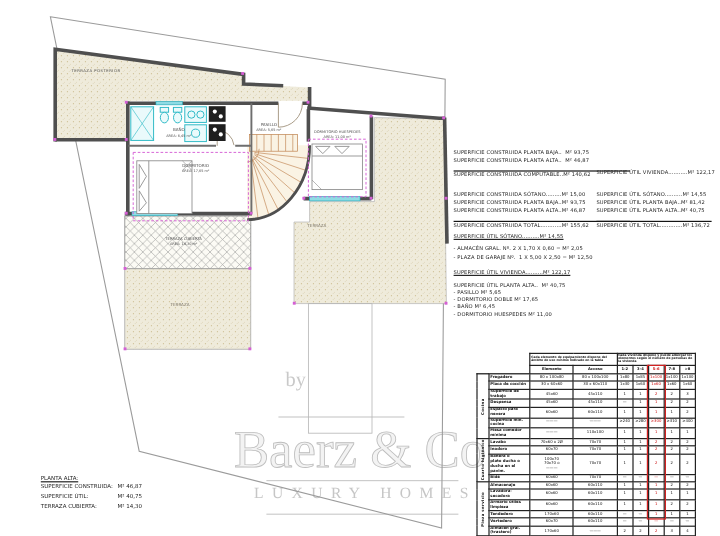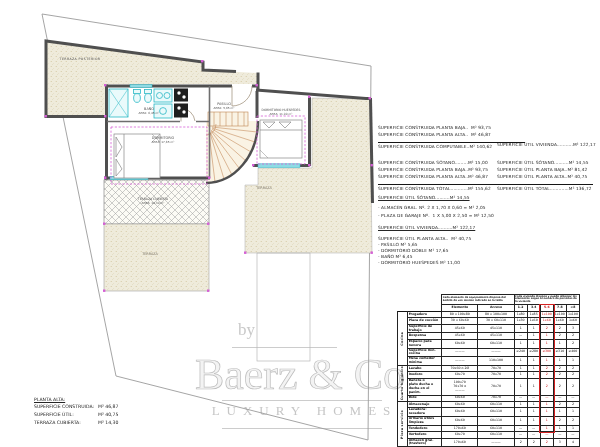--- a/index.html
+++ b/index.html
@@ -1,21 +1,21 @@
 <!DOCTYPE html>
 <html><head>
 <meta charset="utf-8">
 <style>
   html,body{margin:0;padding:0;background:#fff;}
   #canvas{position:relative;width:600px;height:447px;background:#ffffff;overflow:hidden;
           font-family:"DejaVu Sans",sans-serif;}
   svg{position:absolute;left:0;top:0;}
   
   #wm{position:absolute;left:0;top:0;width:600px;height:447px;pointer-events:none;}
-  .wm-by{position:absolute;left:238px;top:320px;font:17px "Liberation Serif",serif;color:#c9c9c9;}
+  .wm-by{position:absolute;left:238px;top:307px;font:17px "Liberation Serif",serif;color:#c9c9c9;}
   .wm-name{position:absolute;left:170px;top:349px;width:260px;text-align:center;
            font:44px "Liberation Serif",serif;color:#f3f3f3;-webkit-text-stroke:0.7px #bdbdbd;}
   .wm-tag{position:absolute;left:170px;top:403px;width:262px;text-align:center;
           font:13px "Liberation Serif",serif;letter-spacing:7px;color:#c6c6c6;text-indent:7px;}
   .wm-rule{position:absolute;height:1px;background:#cccccc;}
   #wmr1{left:232px;top:347px;width:105px;}
   #wmr2{left:222px;top:400px;width:160px;}
   #wmr3{left:222px;top:428px;width:160px;}
   
   .anno{position:absolute;font-size:4.3px;line-height:1;color:#252525;letter-spacing:0.1px;}

